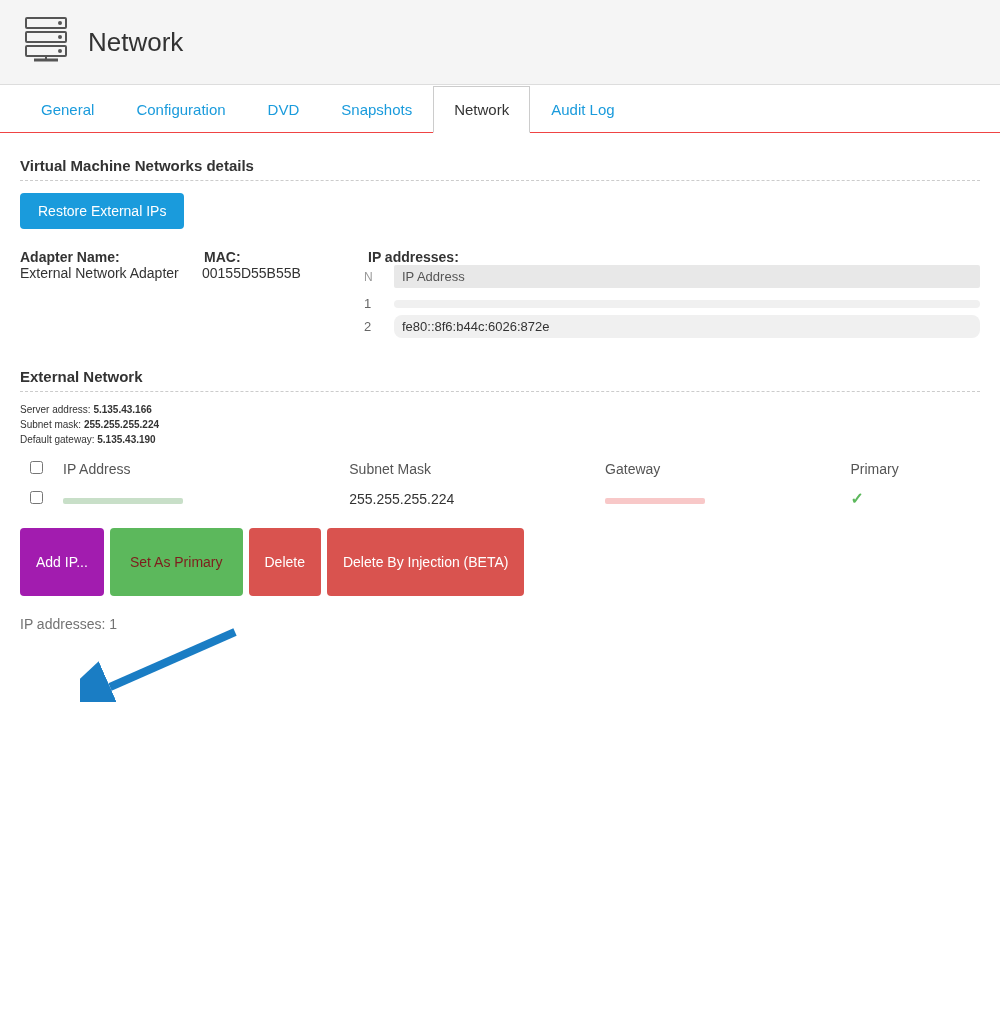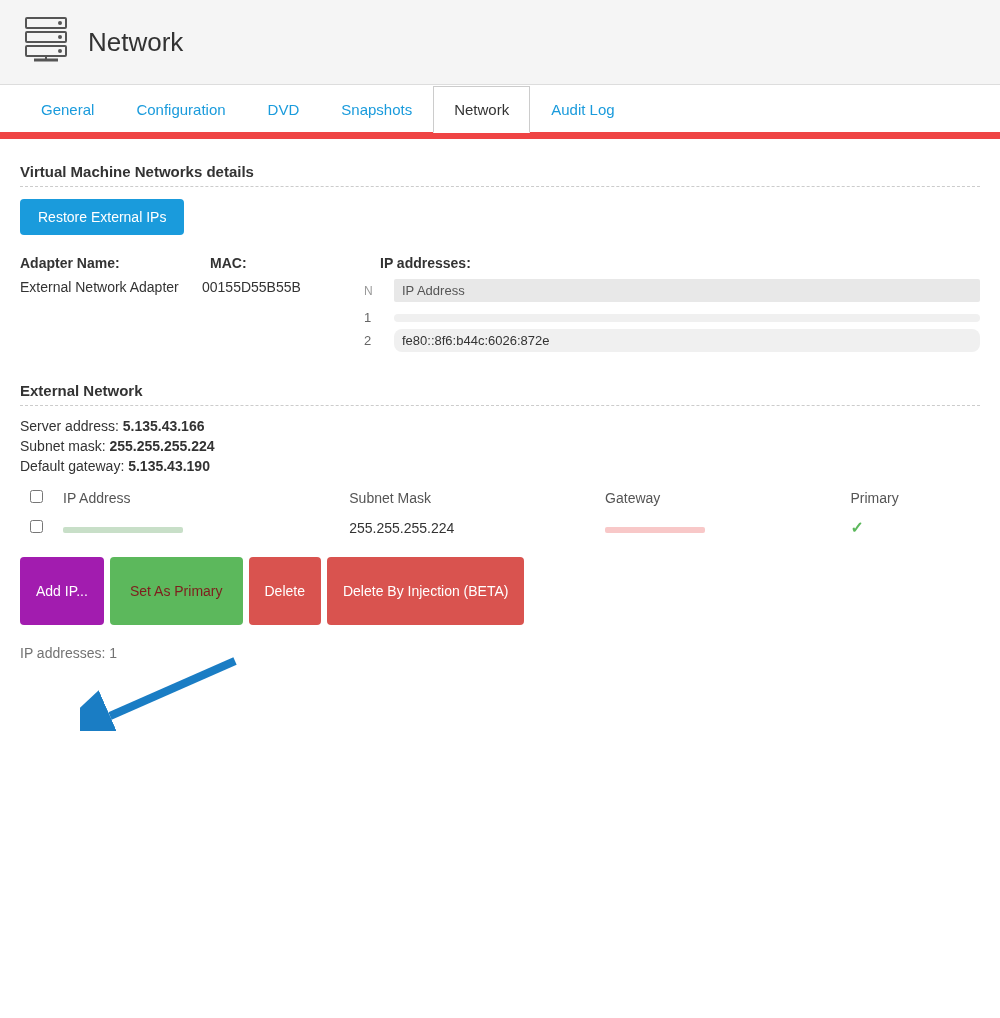--- a/index.html
+++ b/index.html
@@ -4,53 +4,53 @@
   <style>
     * { box-sizing: border-box; margin: 0; padding: 0; }
     body { font-family: -apple-system, BlinkMacSystemFont, 'Segoe UI', sans-serif; font-size: 14px; color: #333; background: #fff; }
 
     
     .header { background: #f5f5f5; border-bottom: 1px solid #ddd; padding: 16px 20px; display: flex; align-items: center; gap: 16px; }
     .header-icon { width: 52px; height: 52px; display: flex; align-items: center; justify-content: center; }
     .header-title { font-size: 26px; font-weight: 400; color: #333; }
 
     
-    .tabs { display: flex; border-bottom: 7px solid #ef4444; padding: 0 20px; background: #fff; }
+    .tabs { display: flex; border-bottom: 1px solid #ef4444; padding: 0 20px; background: #fff; }
     .tab { padding: 14px 20px; cursor: pointer; color: #1a9bdc; font-size: 15px; border: 1px solid transparent; border-bottom: none; background: transparent; position: relative; top: 1px; }
     .tab.active { color: #333; background: #fff; border-color: #ccc; border-bottom: 1px solid #fff; }
 
     
     .content { padding: 24px 20px; }
 
     
     .section-title { font-size: 15px; font-weight: 600; color: #333; margin-bottom: 12px; padding-bottom: 6px; border-bottom: 1px dashed #ccc; }
 
     
     .btn-restore { background: #1a9bdc; color: #fff; border: none; padding: 10px 18px; border-radius: 4px; font-size: 14px; cursor: pointer; margin-bottom: 20px; }
 
     
     .adapter-table { margin-bottom: 30px; }
-    .adapter-header { display: grid; grid-template-columns: 180px 160px 1fr; gap: 10px; margin-bottom: 8px; }
+    .adapter-header { display: grid; grid-template-columns: 180px 160px 1fr; gap: 4px; }
     .adapter-header span { font-weight: 700; font-size: 14px; }
     .adapter-row { display: grid; grid-template-columns: 180px 160px 1fr; gap: 2px; }
     .adapter-name { font-size: 14px; color: #333; }
 
     
     .ip-list { display: flex; flex-direction: column; gap: 4px; }
     .ip-header-row { display: flex; align-items: center; gap: 6px; margin-bottom: 4px; }
     .ip-header-n { width: 24px; font-size: 12px; color: #999; }
     .ip-col-header { flex: 1; background: #e8e8e8; padding: 4px 8px; font-size: 13px; color: #555; border-radius: 2px; }
     .ip-item { display: flex; align-items: center; gap: 6px; }
     .ip-num { width: 24px; font-size: 13px; color: #666; }
     .ip-val { flex: 1; background: #f0f0f0; padding: 4px 8px; font-size: 13px; color: #333; border-radius: 8px; }
 
     
     .ext-section { margin-top: 20px; }
     .ext-info { margin-bottom: 10px; }
-    .ext-info p { margin-bottom: 4px; font-size: 14px; }
+    .ext-info p { margin-bottom: 4px; font-size: 10px; }
     .ext-info strong { font-weight: 700; }
 
     
     .ext-table { width: 100%; border-collapse: collapse; margin-bottom: 14px; }
     .ext-table th { text-align: left; font-weight: 400; color: #555; padding: 6px 10px; font-size: 14px; }
     .ext-table td { padding: 6px 10px; font-size: 14px; }
     .ext-table tr.data-row td { background: #fff; }
     .checkbox-cell { width: 30px; text-align: center; }
     .ip-cell-val { background: #c8dfc8; padding: 3px 8px; border-radius: 2px; display: inline-block; min-width: 120px; }
     .gw-cell-val { background: #f8c8c8; padding: 3px 8px; border-radius: 2px; display: inline-block; min-width: 100px; }

